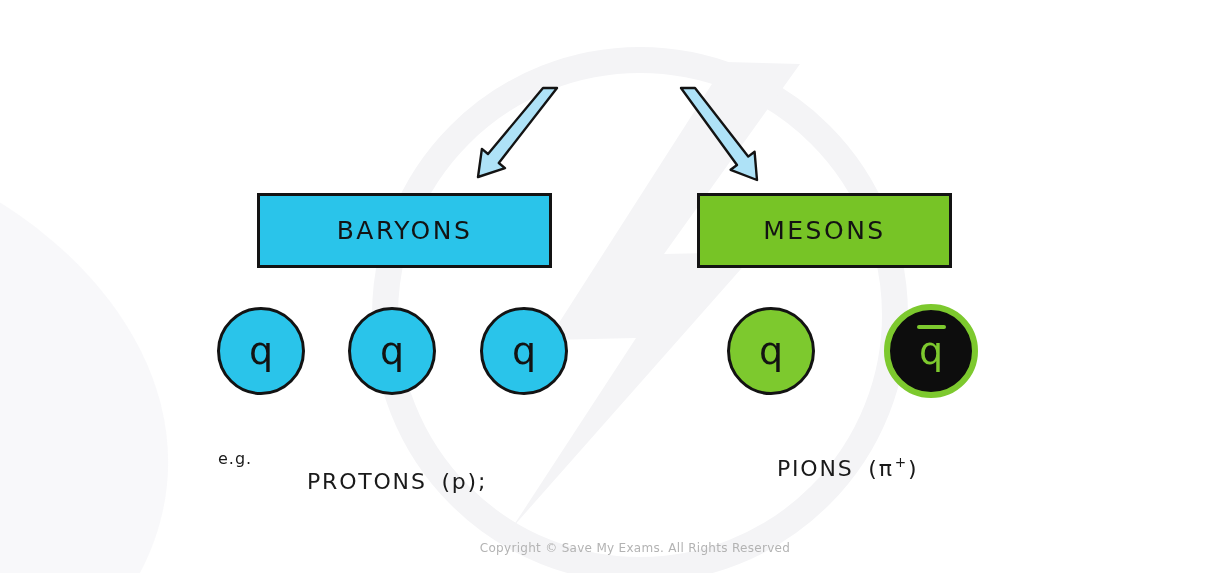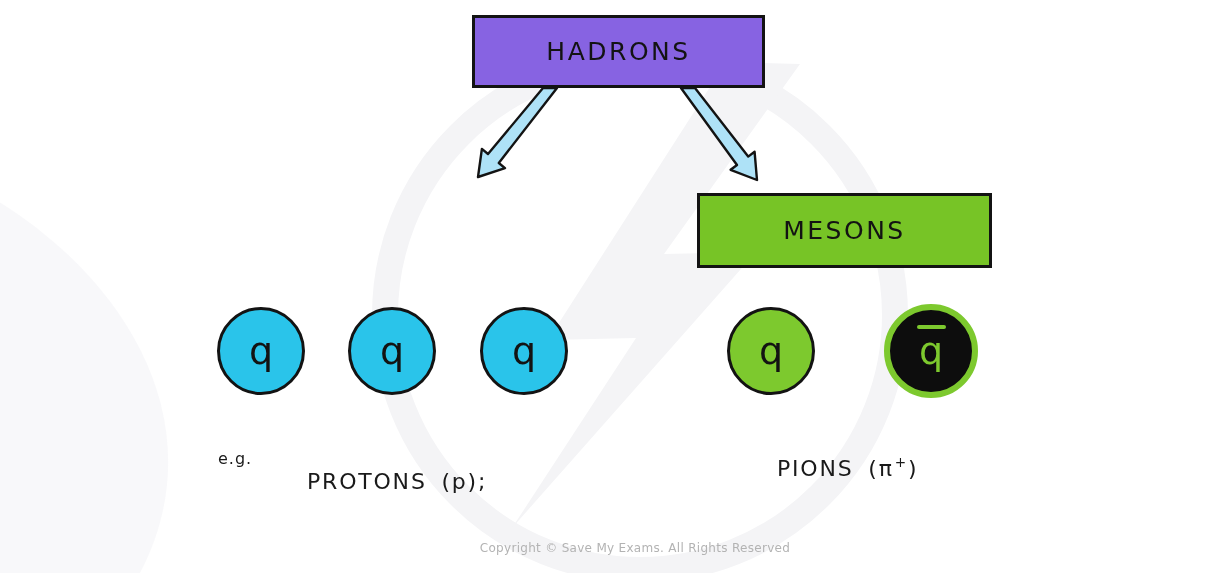--- a/index.html
+++ b/index.html
@@ -14,21 +14,21 @@
     overflow:hidden;margin:0 auto;color:var(--text);
   }
   .stage svg.layer{position:absolute;left:0;top:0;width:1226px;height:573px;}
   .node-box{
     position:absolute;display:flex;align-items:center;justify-content:center;
     border:3px solid var(--outline);box-sizing:border-box;
     font-size:25px;letter-spacing:2.5px;color:var(--outline);
   }
   .box-hadrons{left:472px;top:15px;width:293px;height:73px;background:var(--purple);}
   .box-baryons{left:257px;top:193px;width:295px;height:75px;background:var(--cyan);}
-  .box-mesons{left:697px;top:193px;width:295px;height:75px;background:var(--green);}
+  .box-mesons{left:697px;top:193px;width:255px;height:75px;background:var(--green);}
   .quark{
     position:absolute;width:88px;height:88px;border-radius:50%;
     border:3px solid var(--outline);box-sizing:border-box;
     display:flex;align-items:center;justify-content:center;
     font-size:38px;color:var(--outline);
   }
   .quark.cyan{background:var(--cyan);top:307px;}
   .quark.green{background:var(--green_bright);top:307px;left:727px;}
   .quark.anti{
     background:var(--antiquark_bg);border:6px solid var(--green_bright);
@@ -59,24 +59,24 @@
     <circle cx="640" cy="315" r="255" fill="none" stroke="var(--watermark)" stroke-width="26"></circle>
     <path d="M 726 62 L 548 340 L 636 338 L 512 528 L 756 252 L 664 254 L 800 64 Z" fill="var(--watermark)"></path>
     <path d="M -40 180 C 120 260 220 420 140 573 L -40 573 Z" fill="var(--watermark)" opacity="0.6"></path>
   </svg>
 
   <svg class="layer" viewBox="0 0 1226 573" aria-hidden="true">
     <polygon points="543,88 557,88 498.8,163 505,168.1 478,177 481.9,148.9 488,154" fill="var(--arrow_fill)" stroke="var(--outline)" stroke-width="2.4" stroke-linejoin="round"></polygon>
     <polygon points="681,88 737,165 730.6,169.8 757,180 754.6,151.8 748.2,156.6 695,88" fill="var(--arrow_fill)" stroke="var(--outline)" stroke-width="2.4" stroke-linejoin="round"></polygon>
   </svg>
 
-  <div class="node-box box-hadrons">
-    <span>HADRONS</span>
+
+  <div class="node-box box-baryons">
+    <span>BARYONS</span>
   </div>
-
 
   <div class="node-box box-mesons">
     <span>MESONS</span>
   </div>
 
   <div class="quark cyan" style="left:217px">
     <span class="q-label">q</span>
   </div>
   <div class="quark cyan" style="left:348px">
     <span class="q-label">q</span>

